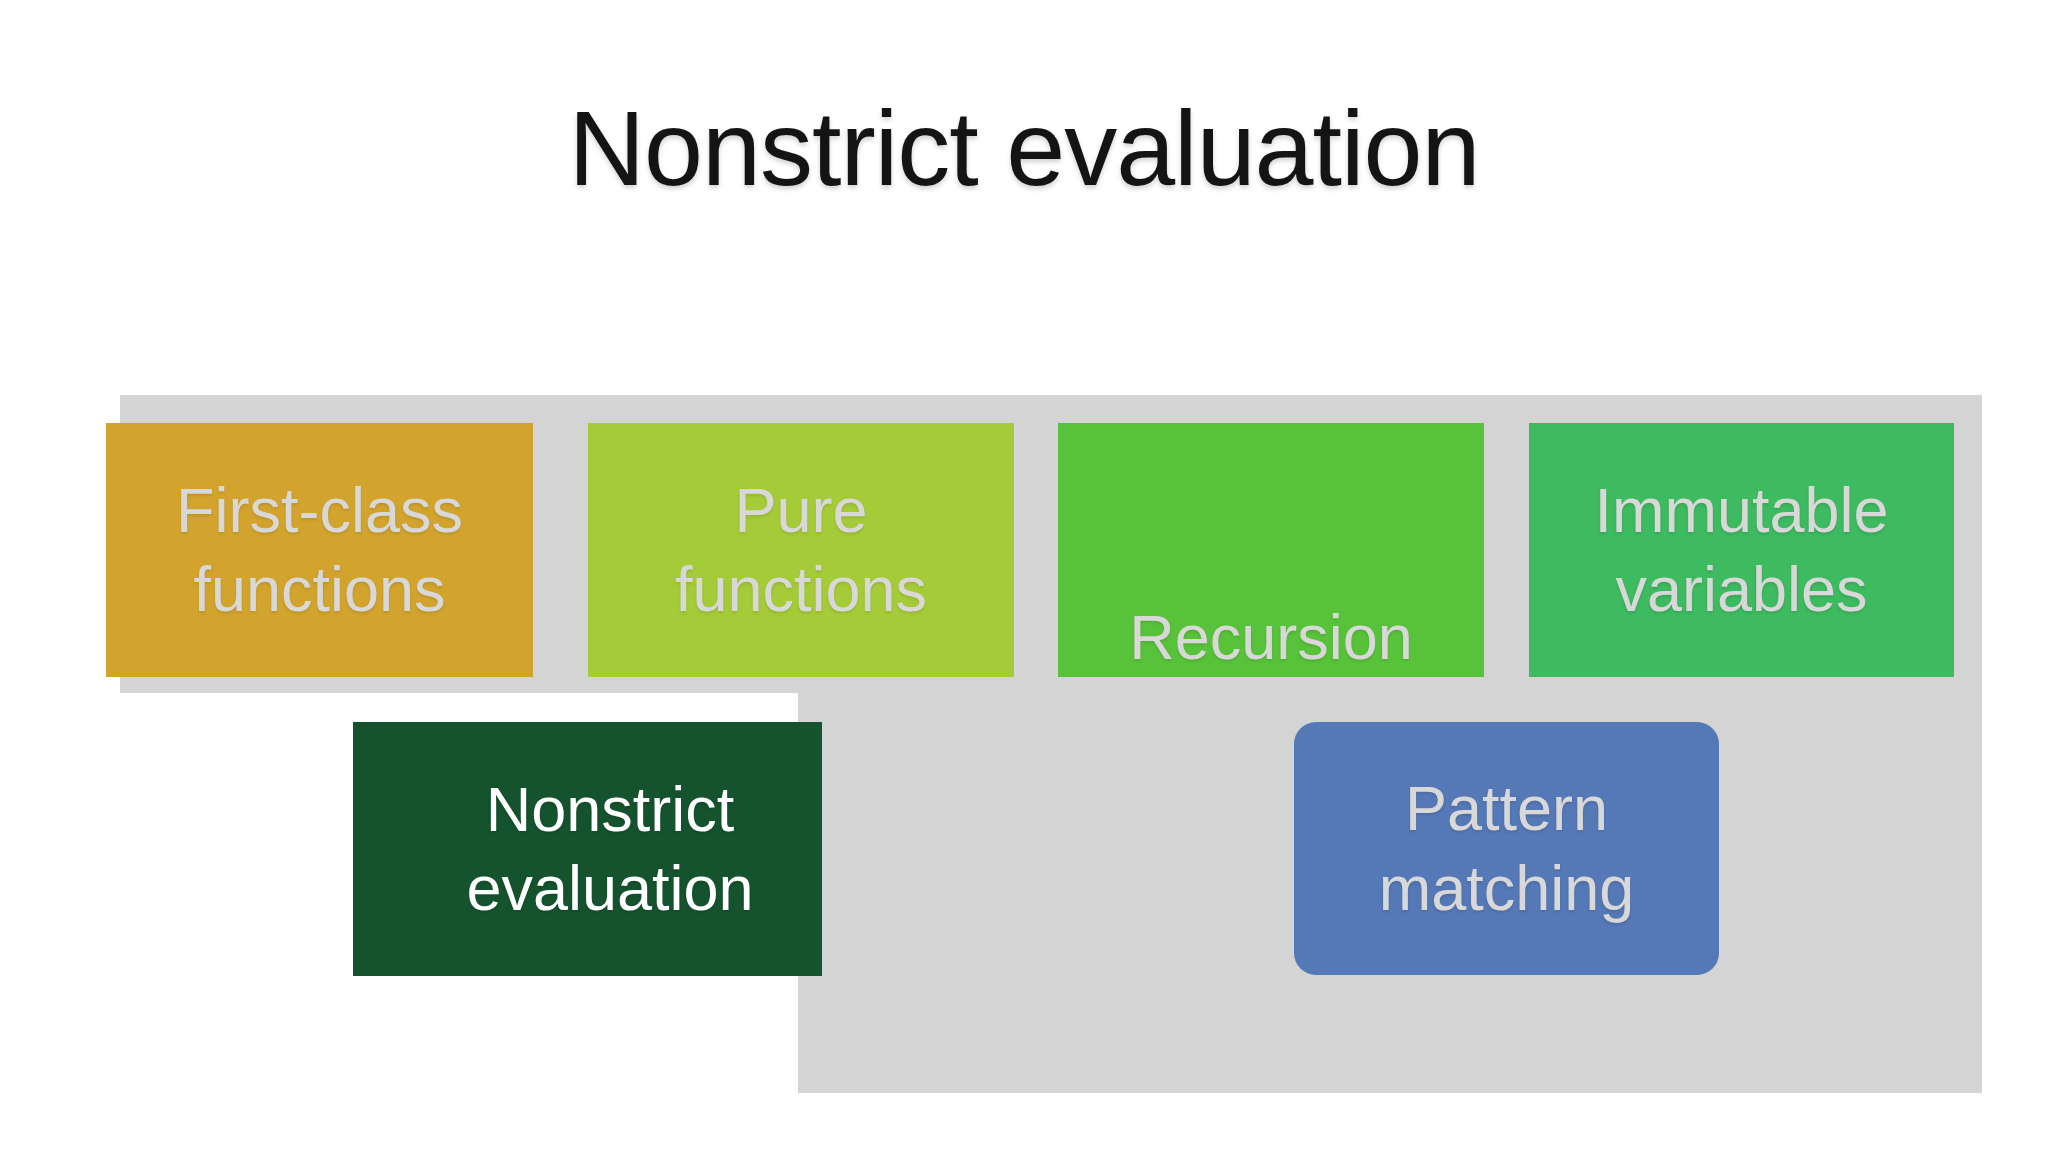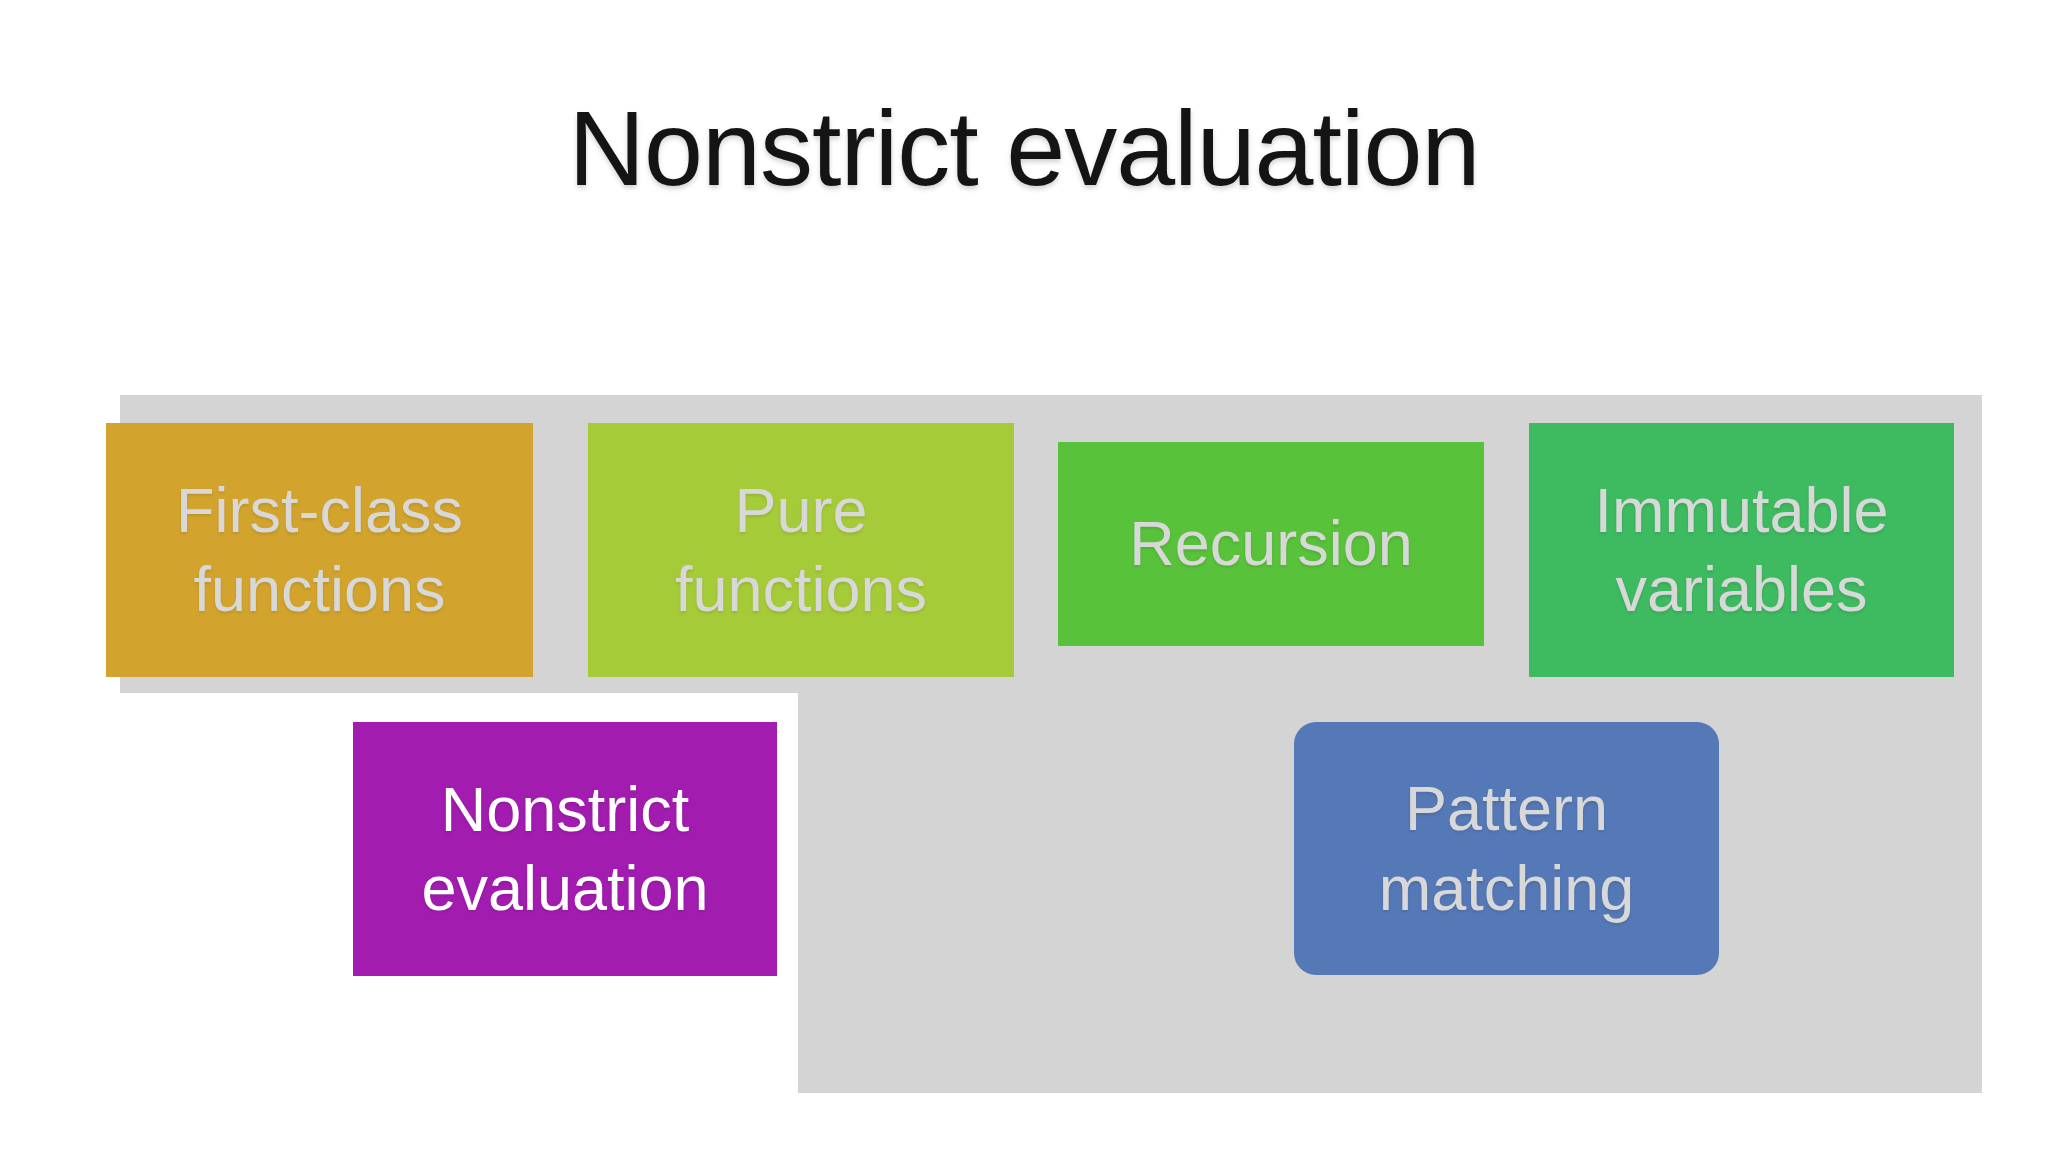--- a/index.html
+++ b/index.html
@@ -23,21 +23,21 @@
   .box{
     position:absolute;
     display:flex;align-items:center;justify-content:center;
     text-align:center;
     font-size:63px;line-height:1.26;
     text-shadow:0 2px 3px rgba(0,0,0,0.10);
   }
   .box .box-label{white-space:pre-line;}
   .b1{left:106px;top:423px;width:427px;height:254px;}
   .b2{left:588px;top:423px;width:426px;height:254px;align-items:center;}
-  .b3{left:1058px;top:442px;width:426px;height:204px;}
+  .b3{left:1058px;top:423px;width:426px;height:254px;align-items:flex-end;}
   .b4{left:1529px;top:423px;width:425px;height:254px;align-items:center;}
   .b5{left:353px;top:722px;width:424px;height:254px;}
   .b6{left:823px;top:721px;width:427px;height:256px;}
   .b7{left:1294px;top:722px;width:425px;height:253px;border-radius:22px;}
 </style>
 </head>
 <body>
 
 <div class="slide" style="background-color: rgb(255, 255, 255);">
 
@@ -58,21 +58,21 @@
 
   <div class="box b3" style="background-color: rgb(88, 194, 58); color: rgb(216, 216, 216);">
     <span class="box-label">Recursion</span>
   </div>
 
   <div class="box b4" style="background-color: rgb(62, 186, 96); color: rgb(216, 216, 216);">
     <span class="box-label">Immutable
 variables</span>
   </div>
 
-  <div class="box b5" style="background-color: #a21caf; color: rgb(255, 255, 255);">
+  <div class="box b5" style="background-color: #14532d; color: rgb(255, 255, 255); padding-left: 45px;">
     <span class="box-label">Nonstrict
 evaluation</span>
   </div>
 
 
   <div class="box b7" style="background-color: rgb(85, 120, 182); color: rgb(216, 216, 216);">
     <span class="box-label">Pattern
 matching</span>
   </div>
 

